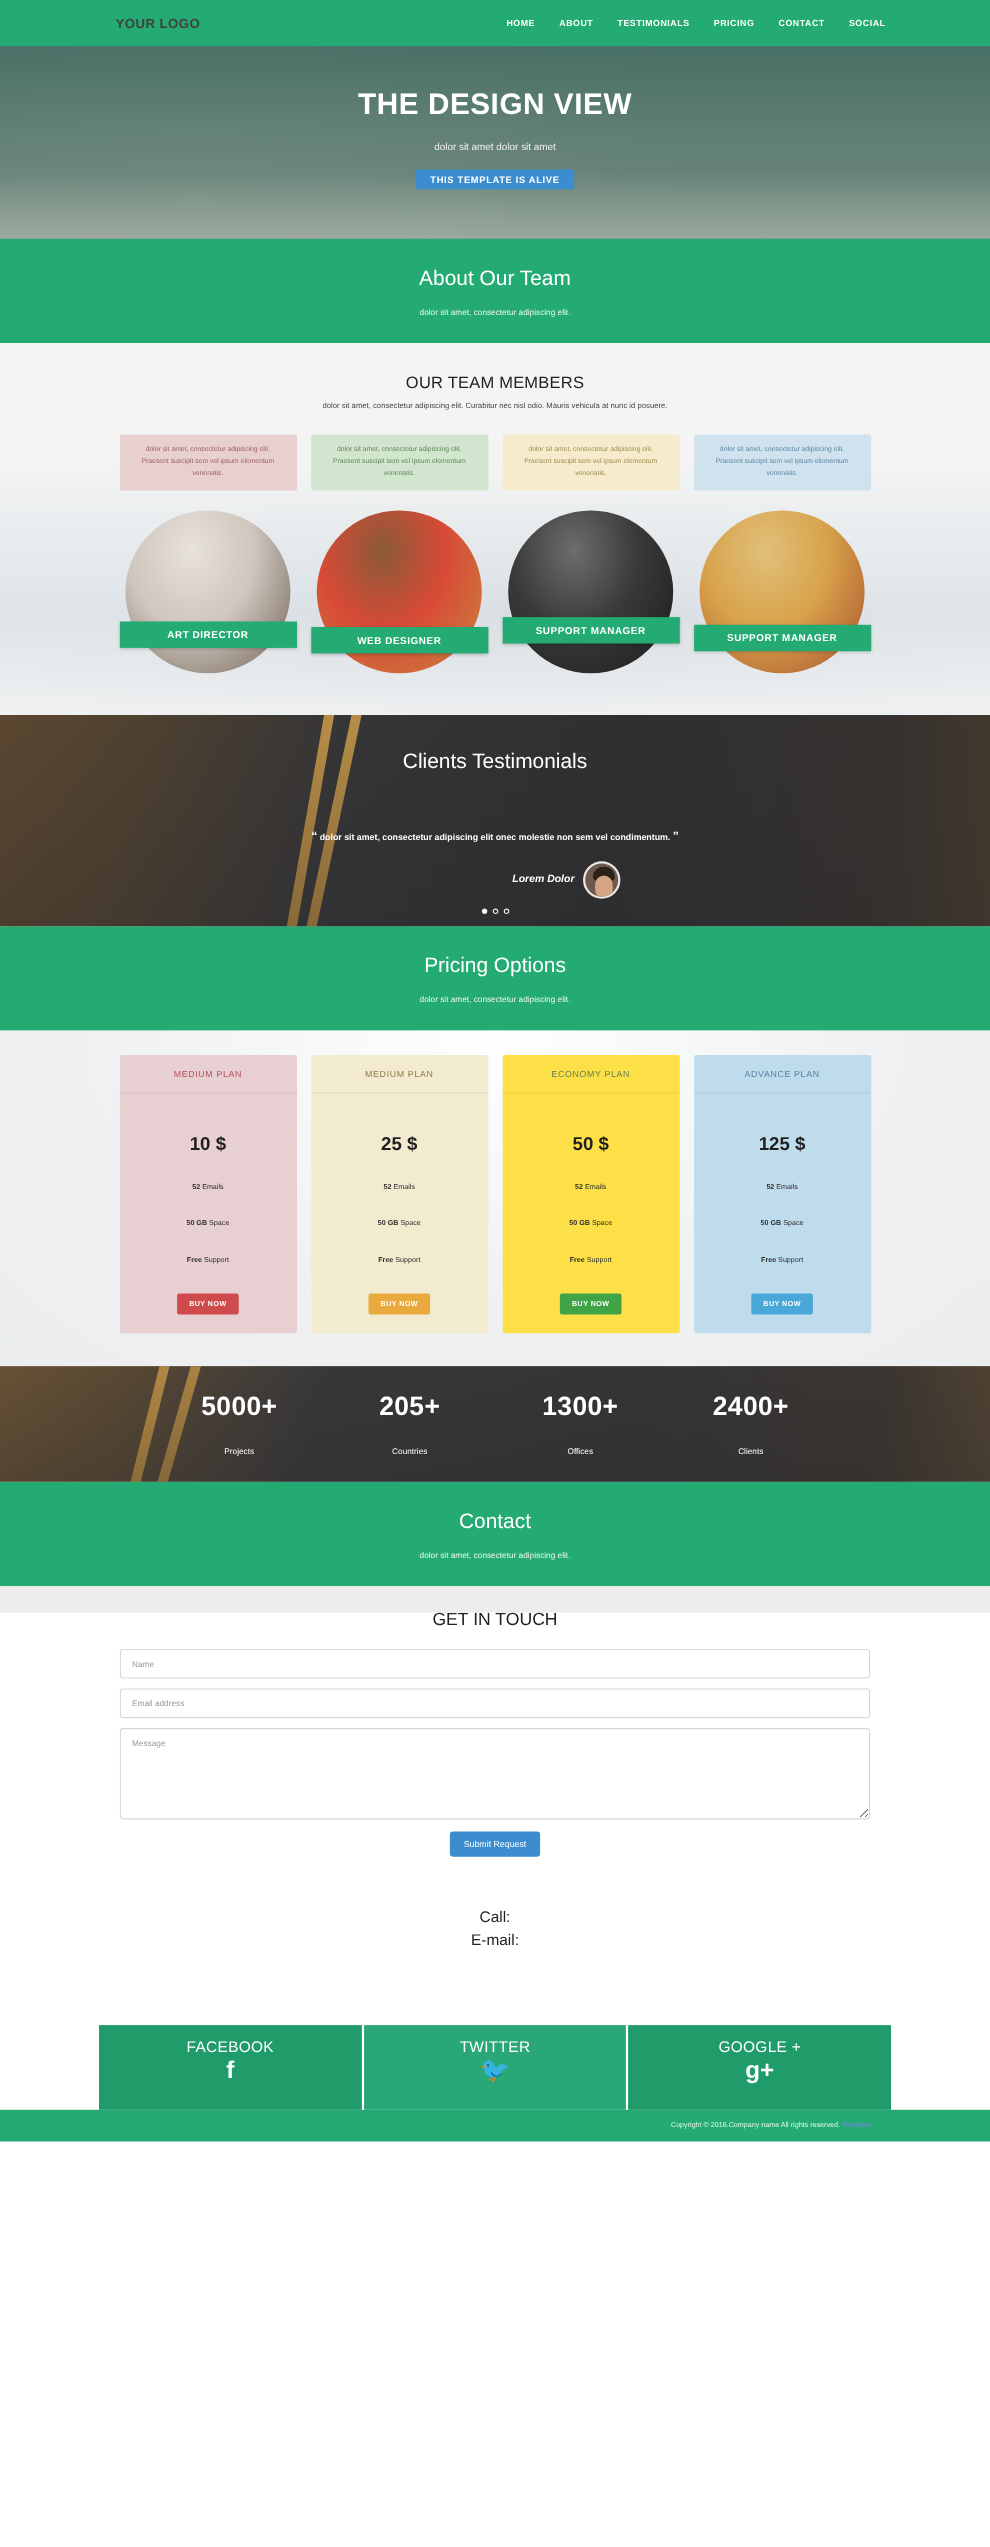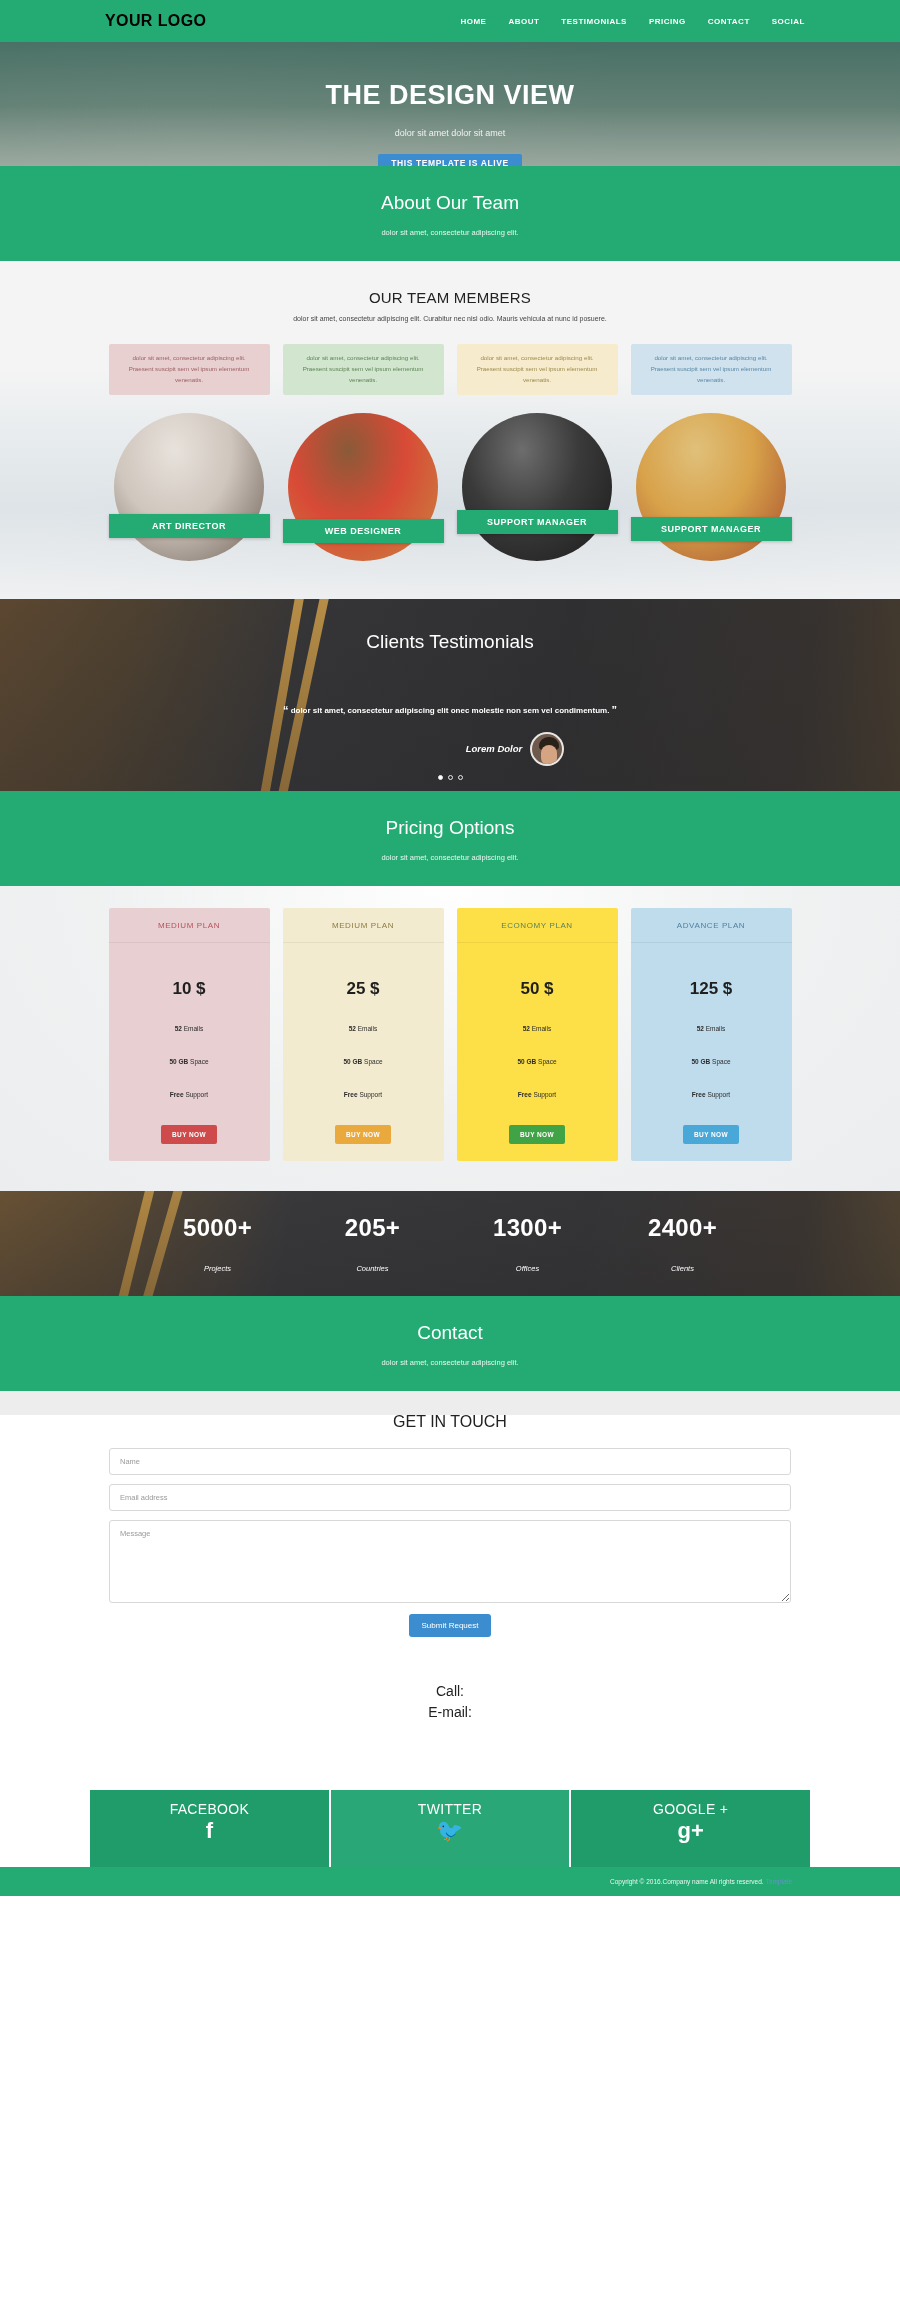--- a/index.html
+++ b/index.html
@@ -12,42 +12,42 @@
 
   
   .navbar {
     height: 42px;
     background: #23ab73;
     display: flex;
     align-items: center;
     padding: 0 95px 0 105px;
   }
   .logo {
-    color: #000000;
-    font-size: 16px;
+    color: #404040;
+    font-size: 12px;
     font-weight: bold;
     letter-spacing: .4px;
   }
   .nav-links {
     margin-left: auto;
     display: flex;
     gap: 22px;
     align-items: center;
   }
   .nav-links a {
     color: #ffffff;
     font-size: 8px;
     font-weight: bold;
     letter-spacing: .5px;
     text-decoration: none;
   }
 
   
   .hero {
-    height: 124px;
+    height: 175px;
     position: relative;
     background:
       linear-gradient(180deg, rgba(70,110,100,.92) 0%, rgba(96,126,115,.88) 45%, rgba(118,140,128,.85) 100%),
       radial-gradient(circle at 20% 80%, #8fa49a 0%, #5d7f73 60%),
       #5f8076;
     display: flex;
     flex-direction: column;
     align-items: center;
     justify-content: flex-start;
     padding-top: 38px;
@@ -309,21 +309,21 @@
       linear-gradient(180deg, rgba(40,40,42,.58), rgba(40,40,42,.70)),
       linear-gradient(100deg, #c08a44 0%, #9d7640 12%, #4e4e52 32%, #46464a 65%, #56483a 88%, #8a6a3c 100%);
     display: flex; align-items: center; justify-content: center;
   }
   .stats-grid {
     position: relative; z-index: 3;
     display: flex; width: 100%; padding: 0 140px;
   }
   .stat { flex: 1; text-align: center; color: #fff; }
   .stat-num { font-size: 24px; font-weight: bold; letter-spacing: .3px; }
-  .stat-label { font-size: 7.5px; margin-top: 22px; font-style: italic; }
+  .stat-label { font-size: 7.5px; margin-top: 22px; }
 
   
   .contact-body {
     background: #ededed;
     padding: 22px 0 34px;
     position: relative;
   }
   .contact-body::before {
     content:"";
     position:absolute; left:0; right:0; top:24px; bottom:0;

